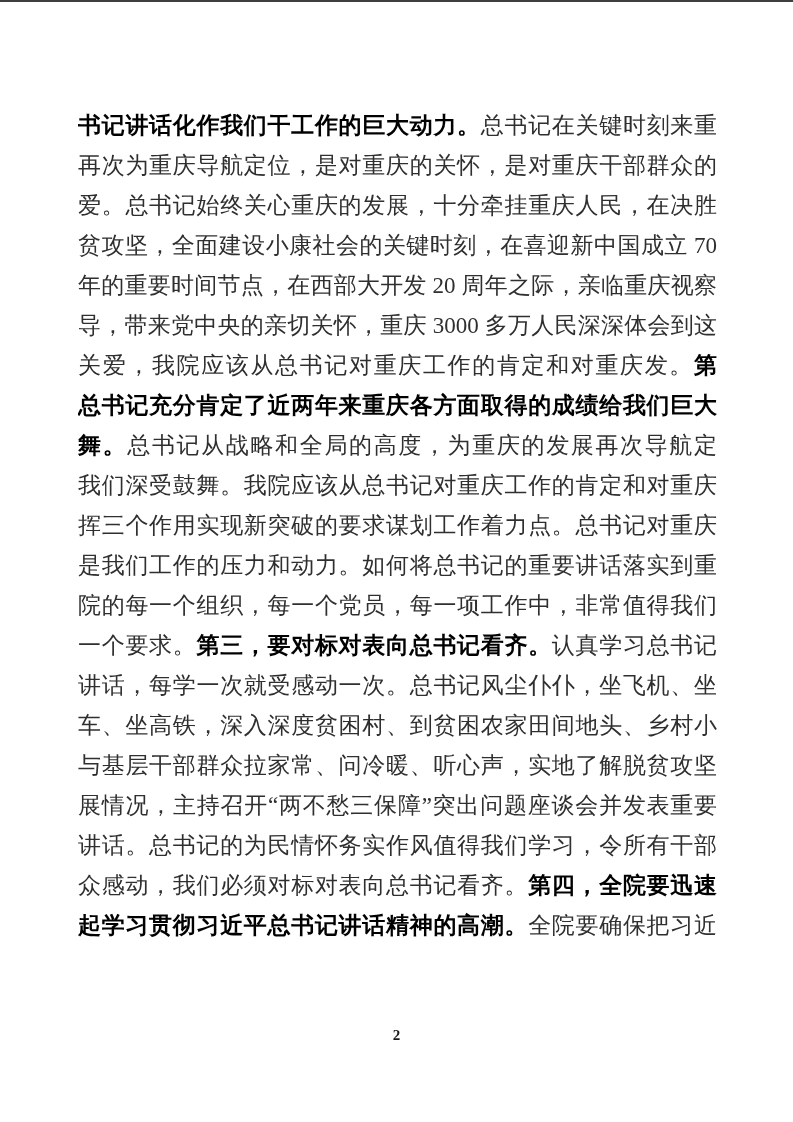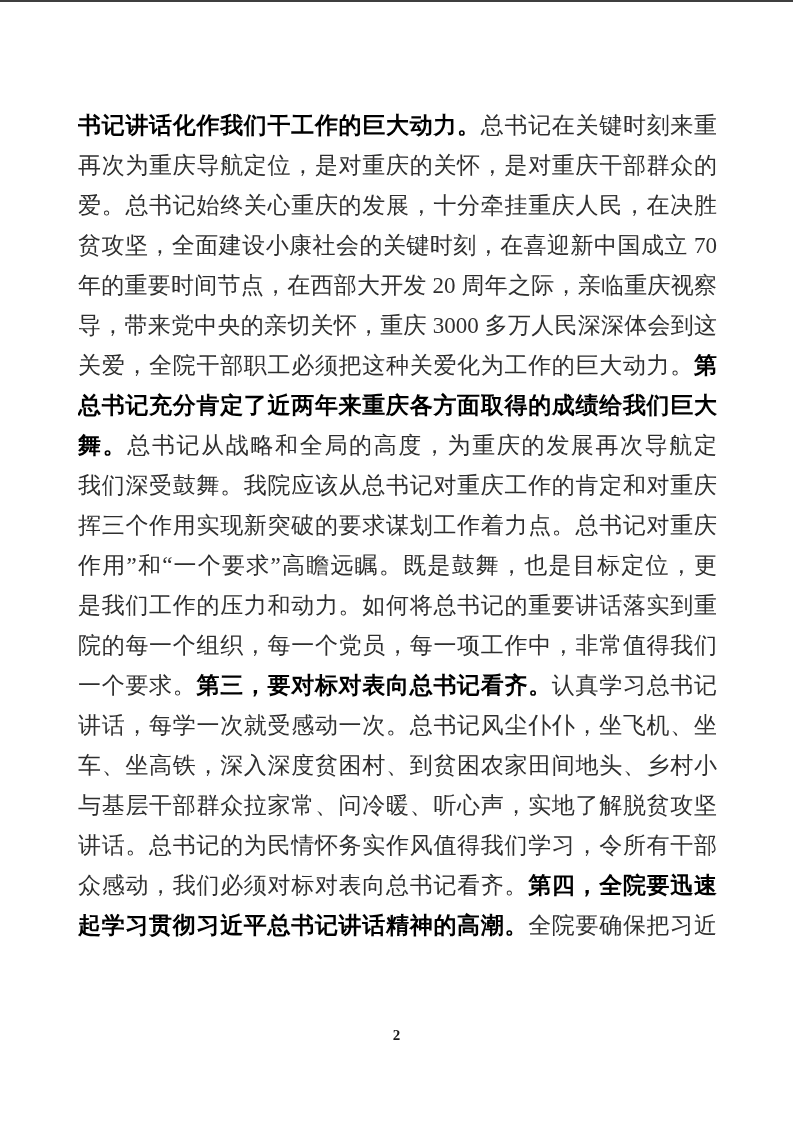--- a/index.html
+++ b/index.html
@@ -61,30 +61,30 @@
 <body>
 
 <div class="page">
   <div class="text-block">
       <div class="line"><span class="seg-bold">书记讲话化作我们干工作的巨大动力。</span><span class="seg">总书记在关键时刻来重庆，</span></div>
       <div class="line"><span class="seg">再次为重庆导航定位，是对重庆的关怀，是对重庆干部群众的关</span></div>
       <div class="line"><span class="seg">爱。总书记始终关心重庆的发展，十分牵挂重庆人民，在决胜脱</span></div>
       <div class="line"><span class="seg">贫攻坚，全面建设小康社会的关键时刻，在喜迎新中国成立 70 周</span></div>
       <div class="line"><span class="seg">年的重要时间节点，在西部大开发 20 周年之际，亲临重庆视察指</span></div>
       <div class="line"><span class="seg">导，带来党中央的亲切关怀，重庆 3000 多万人民深深体会到这种</span></div>
-      <div class="line"><span class="seg">关爱，全院干部职工必须把这种关爱化为工作的巨大动力。</span><span class="seg-bold">第二，</span></div>
+      <div class="line"><span class="seg">关爱，我院应该从总书记对重庆工作的肯定和对重庆发。</span><span class="seg-bold">第二，</span></div>
       <div class="line"><span class="seg-bold">总书记充分肯定了近两年来重庆各方面取得的成绩给我们巨大鼓</span></div>
       <div class="line"><span class="seg-bold">舞。</span><span class="seg">总书记从战略和全局的高度，为重庆的发展再次导航定位，</span></div>
       <div class="line"><span class="seg">我们深受鼓舞。我院应该从总书记对重庆工作的肯定和对重庆发</span></div>
       <div class="line"><span class="seg">挥三个作用实现新突破的要求谋划工作着力点。总书记对重庆提</span></div>
-      <div class="line"><span class="seg">作用”和“一个要求”高瞻远瞩。既是鼓舞，也是目标定位，更</span></div>
       <div class="line"><span class="seg">是我们工作的压力和动力。如何将总书记的重要讲话落实到重科</span></div>
       <div class="line"><span class="seg">院的每一个组织，每一个党员，每一项工作中，非常值得我们认</span></div>
       <div class="line"><span class="seg">一个要求。</span><span class="seg-bold">第三，要对标对表向总书记看齐。</span><span class="seg">认真学习总书记的</span></div>
       <div class="line"><span class="seg">讲话，每学一次就受感动一次。总书记风尘仆仆，坐飞机、坐汽</span></div>
       <div class="line"><span class="seg">车、坐高铁，深入深度贫困村、到贫困农家田间地头、乡村小学，</span></div>
       <div class="line"><span class="seg">与基层干部群众拉家常、问冷暖、听心声，实地了解脱贫攻坚进</span></div>
+      <div class="line"><span class="seg">展情况，主持召开“两不愁三保障”突出问题座谈会并发表重要</span></div>
       <div class="line"><span class="seg">讲话。总书记的为民情怀务实作风值得我们学习，令所有干部群</span></div>
       <div class="line"><span class="seg">众感动，我们必须对标对表向总书记看齐。</span><span class="seg-bold">第四，全院要迅速掀</span></div>
       <div class="line"><span class="seg-bold">起学习贯彻习近平总书记讲话精神的高潮。</span><span class="seg">全院要确保把习近平</span></div>
     </div>
   <div class="page-number">2</div>
 </div>
 
 </body></html>

